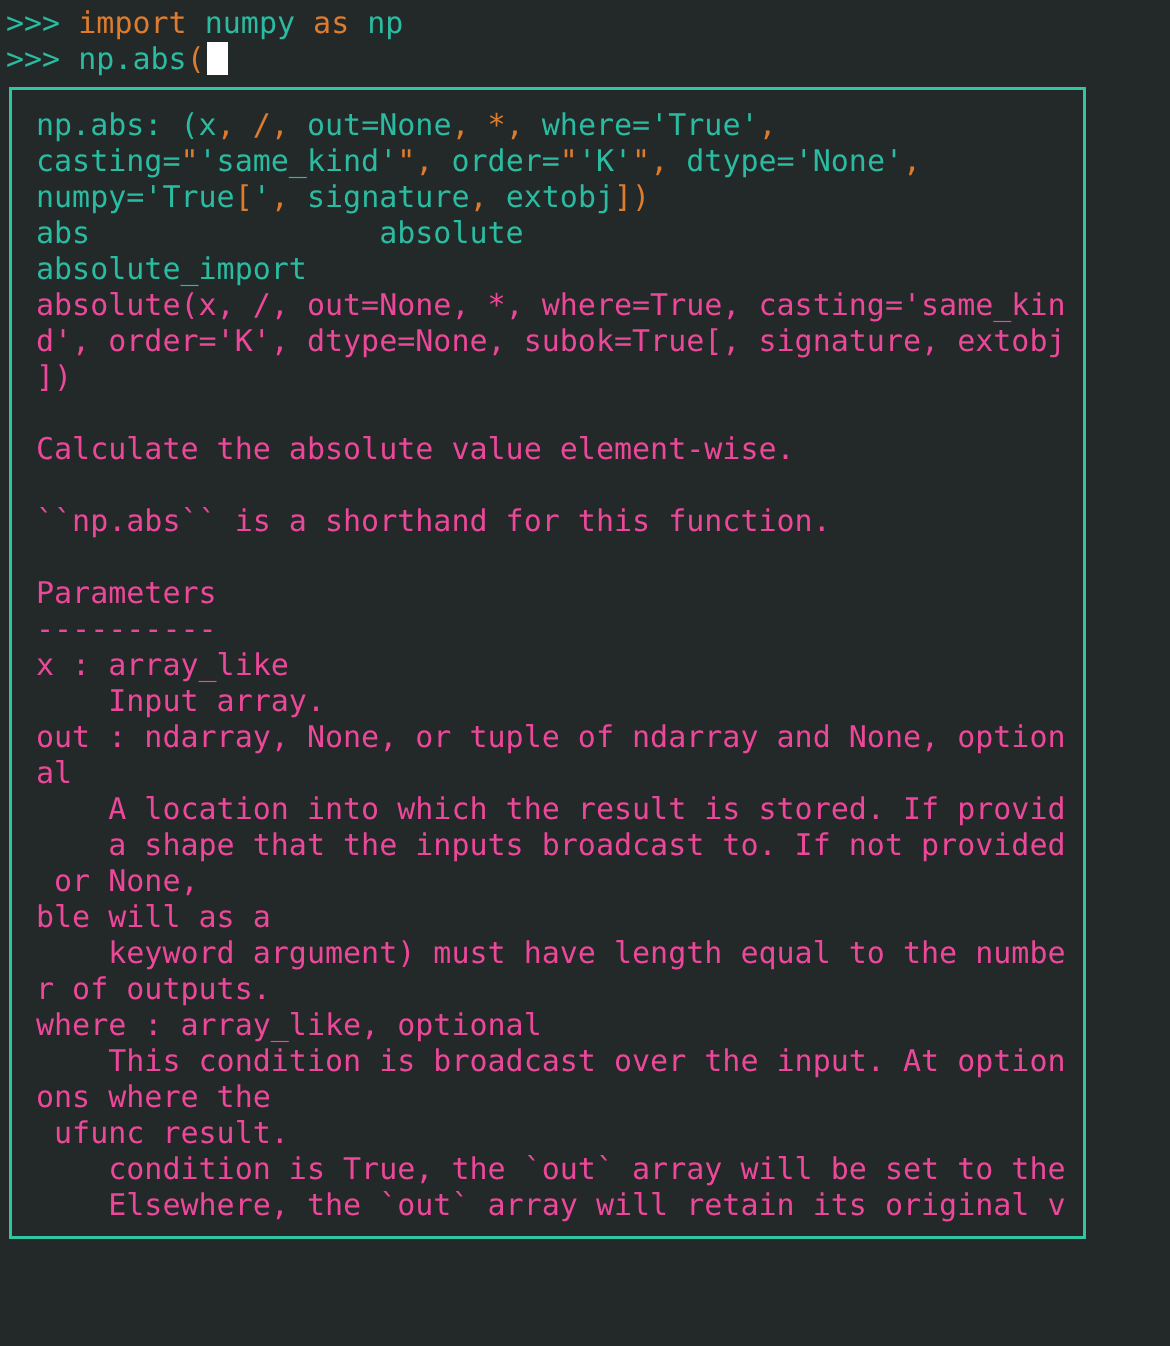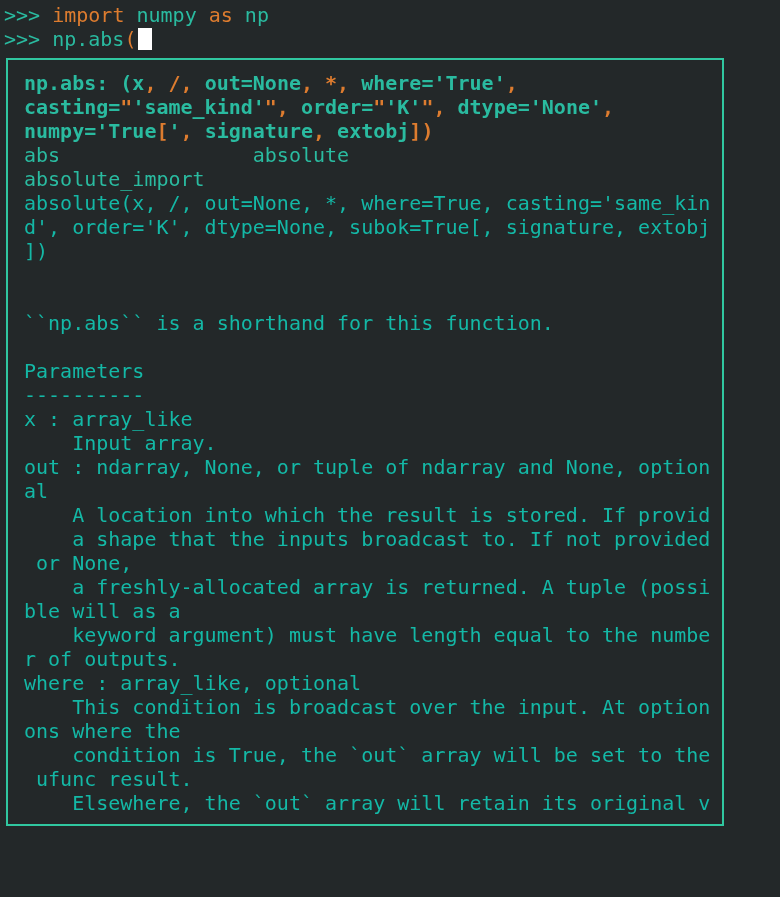--- a/index.html
+++ b/index.html
@@ -14,22 +14,22 @@
     font-family: "DejaVu Sans Mono", "Liberation Mono", monospace;
     font-size: 20px;
     line-height: 24px;
   }
   .line {
     white-space: pre;
     height: 24px;
   }
   .c-teal   { color: #2abba0; }
   .c-orange { color: #dd7c2f; }
-  .c-blue   { color: #14b8a6; }
-  .bold     { font-weight: bold; }
+  .c-blue   { color: #ec4899; }
+  .bold     { font-weight: normal; }
   #prompt-area {
     padding: 3px 0 0 4px;
   }
   .cursor {
     display: inline-block;
     width: 14px;
     height: 22px;
     background: #ffffff;
     vertical-align: -4px;
     margin-left: 2px;
@@ -62,36 +62,36 @@
     </div>
   <div id="popup-completions">
       <div class="line c-teal">abs                absolute</div>
       <div class="line c-teal">absolute_import</div>
     </div>
   <div id="popup-body">
       <div class="line c-blue">absolute(x, /, out=None, *, where=True, casting='same_kin</div>
       <div class="line c-blue">d', order='K', dtype=None, subok=True[, signature, extobj</div>
       <div class="line c-blue">])</div>
       <div class="line c-blue"> </div>
+      <div class="line c-blue">Calculate the absolute value element-wise.</div>
       <div class="line c-blue"> </div>
       <div class="line c-blue">``np.abs`` is a shorthand for this function.</div>
       <div class="line c-blue"> </div>
       <div class="line c-blue">Parameters</div>
       <div class="line c-blue">----------</div>
       <div class="line c-blue">x : array_like</div>
       <div class="line c-blue">    Input array.</div>
       <div class="line c-blue">out : ndarray, None, or tuple of ndarray and None, option</div>
       <div class="line c-blue">al</div>
       <div class="line c-blue">    A location into which the result is stored. If provid</div>
       <div class="line c-blue">    a shape that the inputs broadcast to. If not provided</div>
       <div class="line c-blue"> or None,</div>
-      <div class="line c-blue">    a freshly-allocated array is returned. A tuple (possi</div>
       <div class="line c-blue">ble will as a</div>
       <div class="line c-blue">    keyword argument) must have length equal to the numbe</div>
       <div class="line c-blue">r of outputs.</div>
       <div class="line c-blue">where : array_like, optional</div>
       <div class="line c-blue">    This condition is broadcast over the input. At option</div>
       <div class="line c-blue">ons where the</div>
+      <div class="line c-blue"> ufunc result.</div>
       <div class="line c-blue">    condition is True, the `out` array will be set to the</div>
-      <div class="line c-blue"> ufunc result.</div>
       <div class="line c-blue">    Elsewhere, the `out` array will retain its original v</div>
     </div>
 </div>
 
 </body></html>

